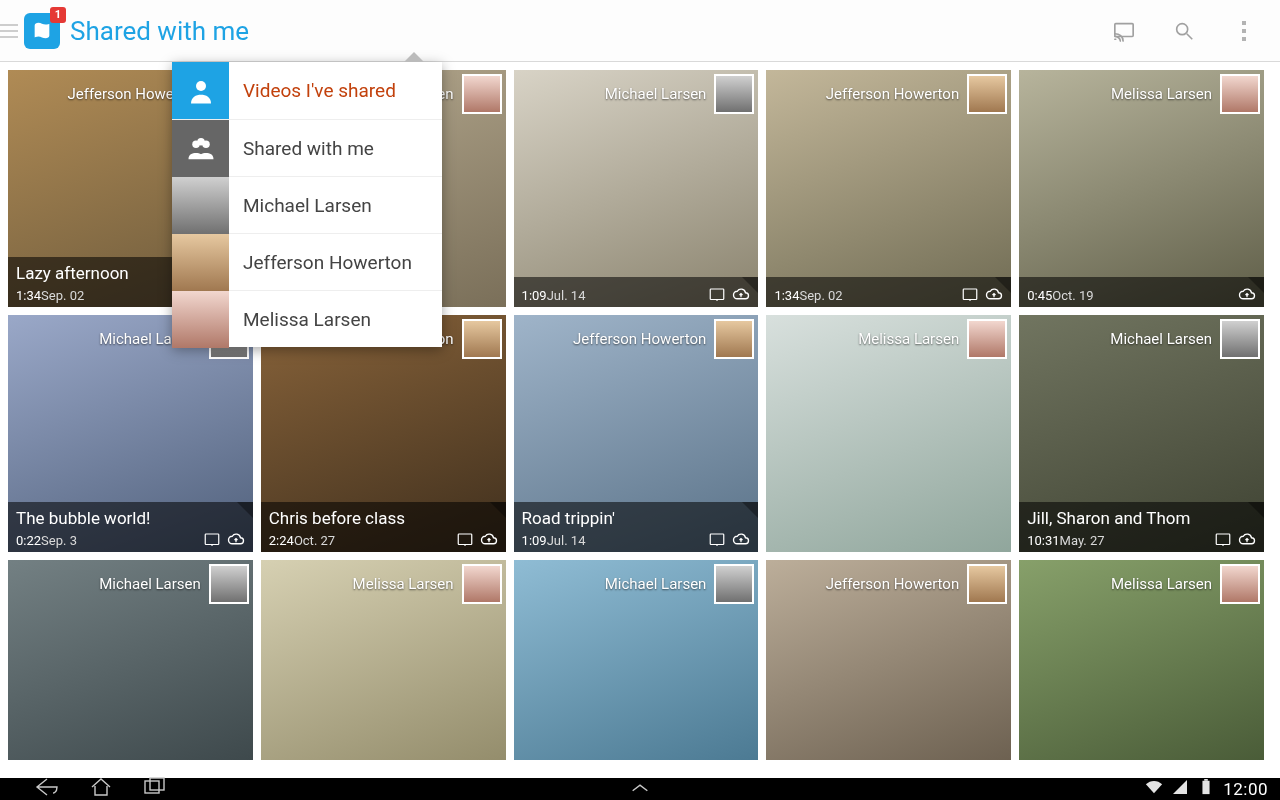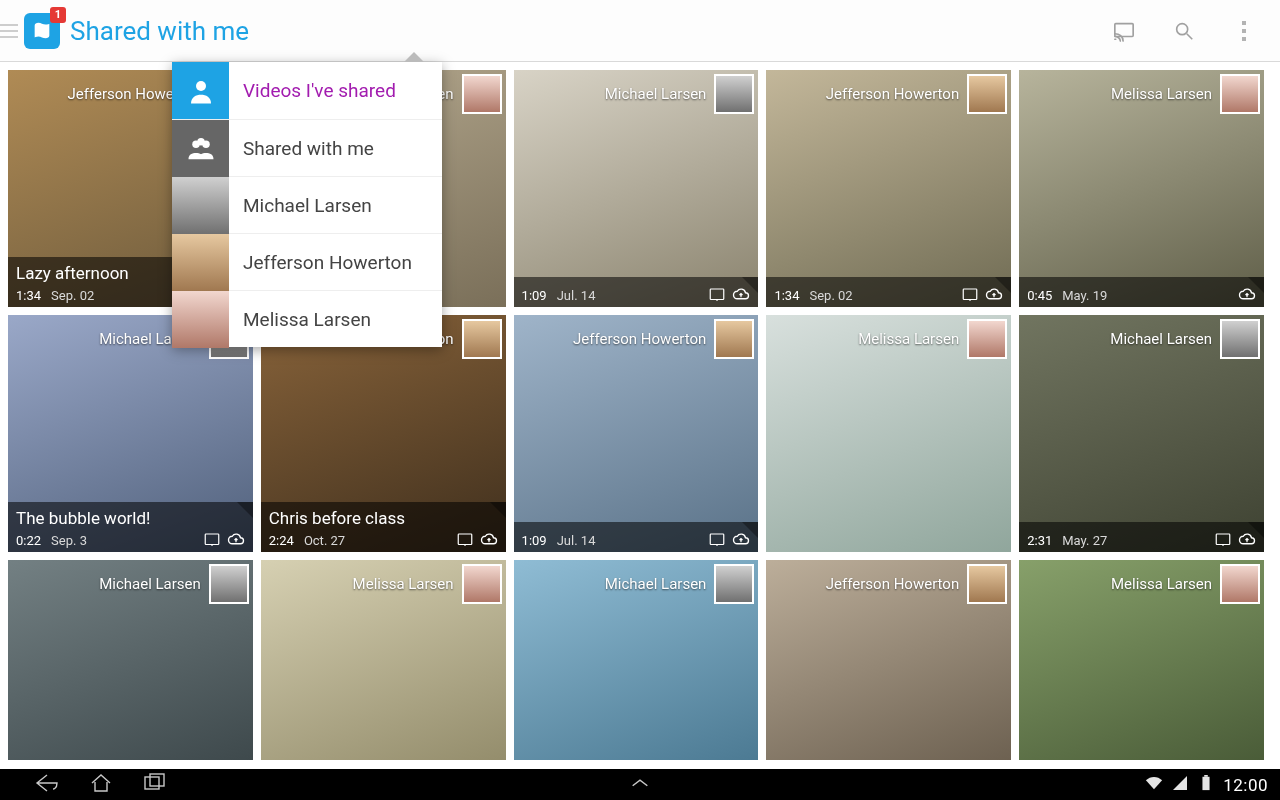--- a/index.html
+++ b/index.html
@@ -20,40 +20,40 @@
 
 .grid { padding: 0; height: 700px; overflow: hidden; display: flex; flex-wrap: wrap; gap: 8px; padding: 8px 8px 0 8px; align-content: flex-start; }
 .card { width: 244.8px; height: 237px; position: relative; overflow: hidden; }
 .card.short { height: 200px; }
 .thumb { position: absolute; inset: 0; }
 .owner { position: absolute; top: 4px; right: 4px; left: 4px; display: flex; align-items: center; justify-content: flex-end; gap: 8px; }
 .owner-name { color: #fff; font-size: 15px; text-shadow: 0 1px 2px rgba(0,0,0,.6); }
 .avatar { width: 40px; height: 40px; border: 2px solid #fff; background: #ccc; }
 .footer { position: absolute; left: 0; right: 0; bottom: 0; background: rgba(0,0,0,.55); color: #fff; padding: 6px 8px 4px; }
 .footer .title { font-size: 17px; font-weight: 400; white-space: nowrap; overflow: hidden; text-overflow: ellipsis; }
-.footer .meta { display: flex; align-items: center; gap: 10px; font-size: 13px; color: #d9d9d9; margin-top: 4px; }
+.footer .meta { display: flex; align-items: center; font-size: 13px; color: #d9d9d9; margin-top: 4px; }
 .footer .meta .dur { color: #fff; }
 .footer .icons { margin-left: auto; display: flex; gap: 6px; }
 .footer .icons svg { width: 18px; height: 16px; fill: #fff; }
 .share-corner { position: absolute; top: 0; right: 0; width: 0; height: 0; border-left: 16px solid transparent; border-top: 16px solid rgba(0,0,0,.35); }
 
 .dropdown { position: absolute; top: 62px; left: 172px; width: 270px; background: #fff; box-shadow: 0 3px 12px rgba(0,0,0,.35); z-index: 50; }
 .dropdown::before { content: ""; position: absolute; top: -10px; right: 18px; border: 10px solid transparent; border-bottom-color: #bbb; border-top: 0; }
 .dd-row { display: flex; align-items: center; height: 57px; border-top: 1px solid #eee; cursor: pointer; }
 .dd-row:first-child { border-top: 0; }
 .dd-ico { width: 57px; height: 57px; display: flex; align-items: center; justify-content: center; }
 .dd-ico.blue { background: #1ea3e4; }
 .dd-ico.grey { background: #666; }
 .dd-ico svg { width: 30px; height: 30px; fill: #fff; }
 .dd-ico.photo { background: #bbb; padding:0; }
 .dd-ico.photo .avatar { width:57px; height:57px; border:0; }
 .dd-label { padding-left: 14px; font-size: 19px; color: #444; }
-.dd-row.active .dd-label { color: #a21caf; }
-
-.navbar { position: absolute; bottom: 0; left: 0; right: 0; height: 31px; background: #000; display: flex; align-items: center; color: #d0d0d0; font-family: Roboto, sans-serif; }
+.dd-row.active .dd-label { color: #c2410c; }
+
+.navbar { position: absolute; bottom: 0; left: 0; right: 0; height: 22px; background: #000; display: flex; align-items: center; color: #d0d0d0; font-family: Roboto, sans-serif; }
 .nav-left { display: flex; gap: 28px; padding-left: 34px; }
 .nav-left svg { width: 26px; height: 20px; stroke: #c8c8c8; fill: none; stroke-width: 1.4; }
 .nav-center { position: absolute; left: 50%; transform: translateX(-50%); }
 .nav-center svg { width: 22px; height: 14px; stroke: #c8c8c8; fill: none; stroke-width: 1.6; }
 .nav-right { margin-left: auto; display: flex; align-items: center; gap: 8px; padding-right: 12px; }
 .nav-right svg { width: 18px; height: 16px; fill: #e4e4e4; }
 .clock { font-size: 17px; letter-spacing: .5px; color: #fff; }
 
 
 .bg1{background:linear-gradient(160deg,#b08b55,#6c5a3c);} .bg2{background:linear-gradient(160deg,#b5a98f,#7a6f59);} .bg3{background:linear-gradient(160deg,#d8d3c6,#8a836e);} .bg4{background:linear-gradient(160deg,#c3b79a,#6f6b53);} .bg5{background:linear-gradient(160deg,#b7b49c,#5f5e48);}
@@ -228,21 +228,21 @@
       <div class="owner">
         <span class="owner-name">Melissa Larsen</span>
         <div class="avatar av2"></div>
       </div>
       <div class="footer">
         <div style="position:relative">
           <div class="share-corner" style="top:-6px;right:-8px"></div>
         </div>
         <div class="meta">
           <span class="dur">0:45</span>
-          <span>May. 19</span>
+          <span>Oct. 19</span>
           <span class="icons">
             <svg viewBox="0 0 24 18">
               <path d="M7 14a5 5 0 010-10 6 6 0 0111 2 4 4 0 010 8H7z" fill="none" stroke="#fff" stroke-width="1.8"></path>
               <path d="M10 9l2-2 2 2M12 7v5" stroke="#fff" stroke-width="1.6" fill="none"></path>
             </svg>
           </span>
         </div>
       </div>
     </div>
     <div class="card">
@@ -302,20 +302,21 @@
     <div class="card">
       <div class="thumb bg8"></div>
       <div class="owner">
         <span class="owner-name">Jefferson Howerton</span>
         <div class="avatar av1"></div>
       </div>
       <div class="footer">
         <div style="position:relative">
           <div class="share-corner" style="top:-6px;right:-8px"></div>
         </div>
+        <div class="title">Road trippin'</div>
         <div class="meta">
           <span class="dur">1:09</span>
           <span>Jul. 14</span>
           <span class="icons">
             <svg viewBox="0 0 24 20">
               <rect x="3" y="2" width="18" height="14" rx="1" fill="none" stroke="#fff" stroke-width="1.6"></rect>
               <circle cx="12" cy="17" r="1"></circle>
             </svg>
             <svg viewBox="0 0 24 18">
               <path d="M7 14a5 5 0 010-10 6 6 0 0111 2 4 4 0 010 8H7z" fill="none" stroke="#fff" stroke-width="1.8"></path>
@@ -335,22 +336,23 @@
     <div class="card">
       <div class="thumb bg10"></div>
       <div class="owner">
         <span class="owner-name">Michael Larsen</span>
         <div class="avatar av3"></div>
       </div>
       <div class="footer">
         <div style="position:relative">
           <div class="share-corner" style="top:-6px;right:-8px"></div>
         </div>
-        <div class="meta">
-          <span class="dur">2:31</span>
+        <div class="title">Jill, Sharon and Thom</div>
+        <div class="meta">
+          <span class="dur">10:31</span>
           <span>May. 27</span>
           <span class="icons">
             <svg viewBox="0 0 24 20">
               <rect x="3" y="2" width="18" height="14" rx="1" fill="none" stroke="#fff" stroke-width="1.6"></rect>
               <circle cx="12" cy="17" r="1"></circle>
             </svg>
             <svg viewBox="0 0 24 18">
               <path d="M7 14a5 5 0 010-10 6 6 0 0111 2 4 4 0 010 8H7z" fill="none" stroke="#fff" stroke-width="1.8"></path>
               <path d="M10 9l2-2 2 2M12 7v5" stroke="#fff" stroke-width="1.6" fill="none"></path>
             </svg>

